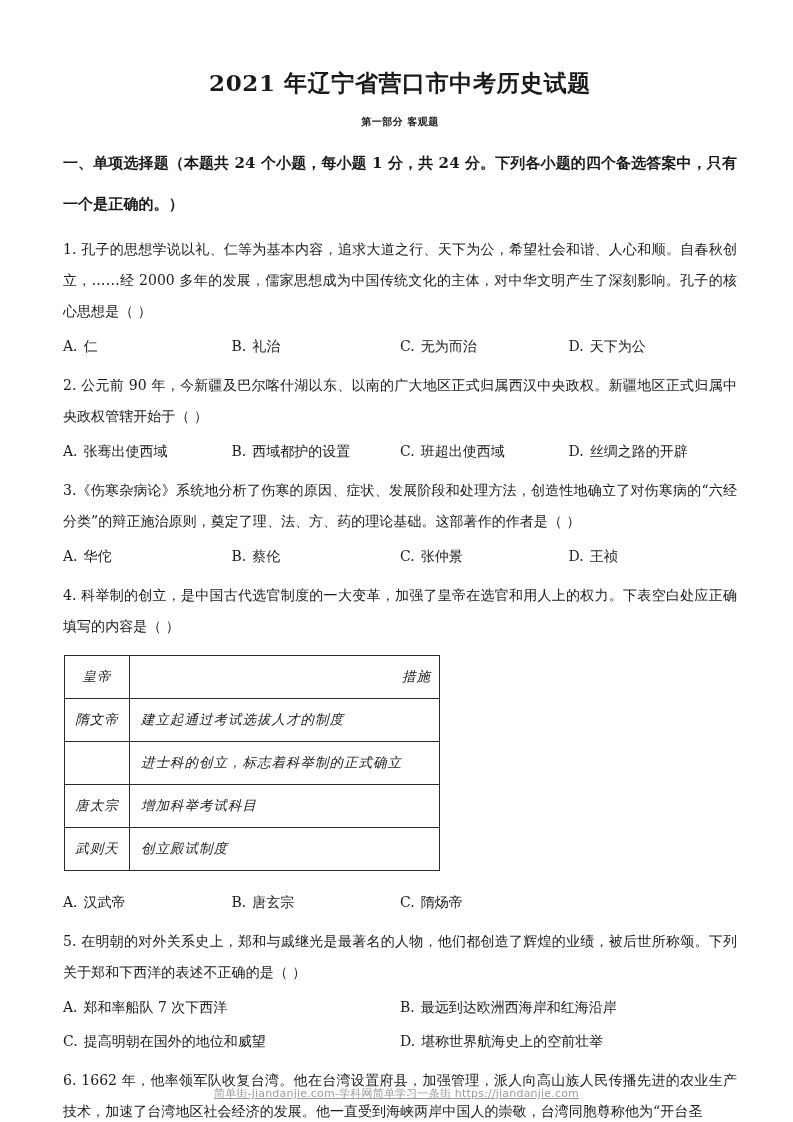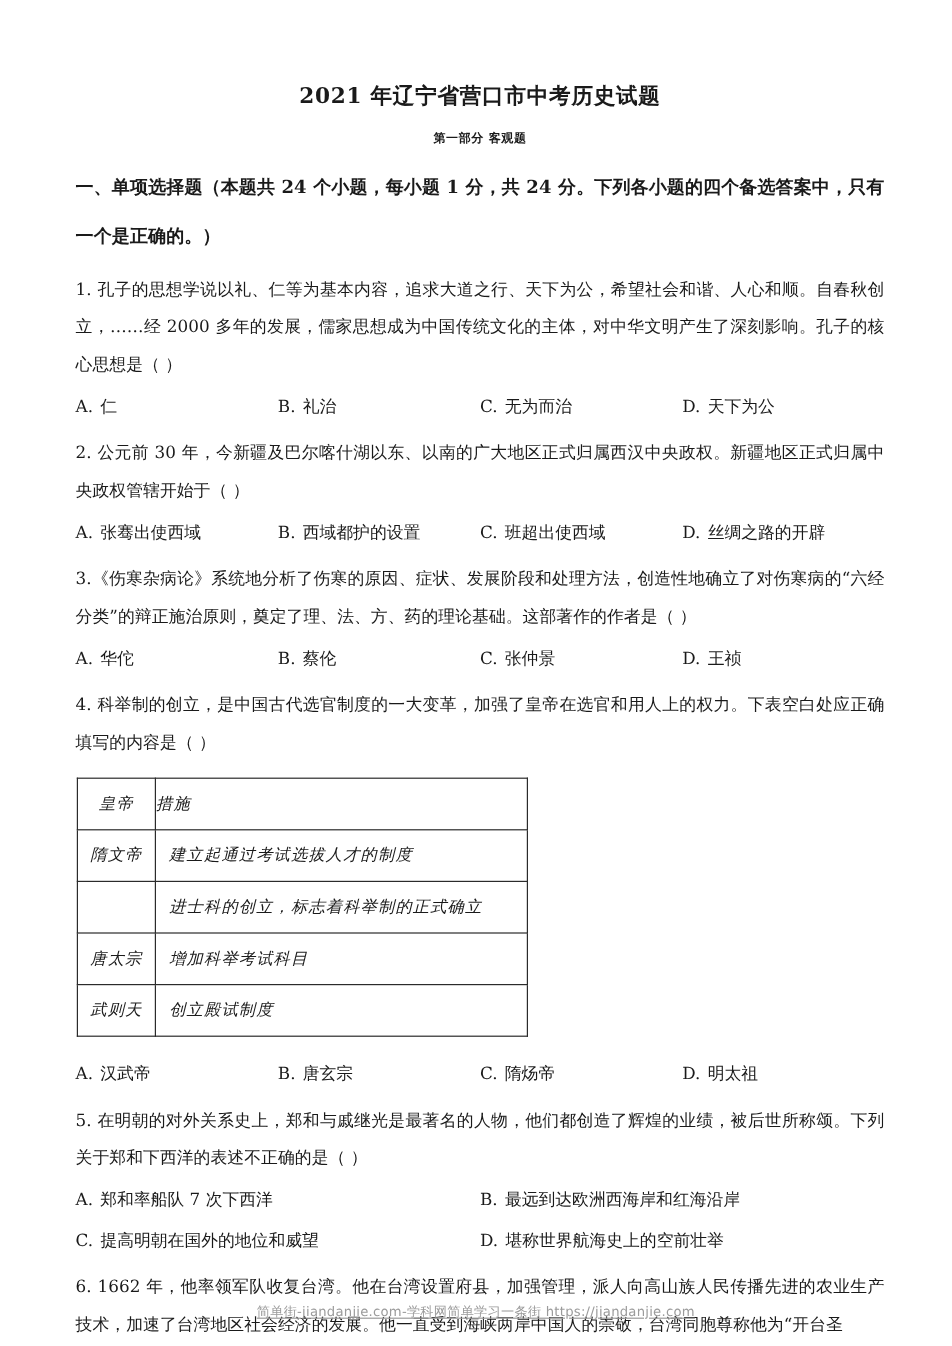--- a/index.html
+++ b/index.html
@@ -19,21 +19,21 @@
   .page {
     position: absolute;
     left: 0; top: 0;
     width: 793px;
     height: 1122px;
     box-sizing: border-box;
     padding: 58px 56px 0 63px;
   }
   .doc-title {
     text-align: center;
-    font-size: 18px;
+    font-size: 23px;
     font-weight: bold;
     letter-spacing: 0.6px;
     margin: 10px 0 0 0;
     font-family: "DejaVu Serif", "Liberation Serif", serif;
   }
   .section-title {
     text-align: center;
     font-size: 10px;
     font-weight: bold;
     margin: 16px 0 0 0;
@@ -90,21 +90,21 @@
   table.kejutable td.c1 {
     width: 60px;
     text-align: center;
     padding: 10px 2px;
   }
   table.kejutable td.c2 {
     text-align: left;
     padding-left: 11px;
   }
   table.kejutable td.c2.center {
-    text-align: left;
+    text-align: right;
     padding-left: 0;
   }
   table.kejutable td.empty { }
 
   .spacer-after-table { height: 12px; }
 
   .watermark {
     position: absolute;
     left: 0;
     right: 0;
@@ -132,21 +132,21 @@
     <p class="q-stem">1. 孔子的思想学说以礼、仁等为基本内容，追求大道之行、天下为公，希望社会和谐、人心和顺。自春秋创立，……经 2000 多年的发展，儒家思想成为中国传统文化的主体，对中华文明产生了深刻影响。孔子的核心思想是（    ）</p>
     <div class="opts cols4">
       <div class="opt"><span class="lab">A.</span><span>仁</span></div>
       <div class="opt"><span class="lab">B.</span><span>礼治</span></div>
       <div class="opt"><span class="lab">C.</span><span>无为而治</span></div>
       <div class="opt"><span class="lab">D.</span><span>天下为公</span></div>
     </div>
   </div>
 
   <div>
-    <p class="q-stem">2. 公元前 30 年，今新疆及巴尔喀什湖以东、以南的广大地区正式归属西汉中央政权。新疆地区正式归属中央政权管辖开始于（    ）</p>
+    <p class="q-stem">2. 公元前 90 年，今新疆及巴尔喀什湖以东、以南的广大地区正式归属西汉中央政权。新疆地区正式归属中央政权管辖开始于（    ）</p>
     <div class="opts cols4">
       <div class="opt"><span class="lab">A.</span><span>张骞出使西域</span></div>
       <div class="opt"><span class="lab">B.</span><span>西域都护的设置</span></div>
       <div class="opt"><span class="lab">C.</span><span>班超出使西域</span></div>
       <div class="opt"><span class="lab">D.</span><span>丝绸之路的开辟</span></div>
     </div>
   </div>
 
   <div>
     <p class="q-stem">3.《伤寒杂病论》系统地分析了伤寒的原因、症状、发展阶段和处理方法，创造性地确立了对伤寒病的“六经分类”的辩正施治原则，奠定了理、法、方、药的理论基础。这部著作的作者是（    ）</p>
@@ -185,21 +185,20 @@
         </tr>
       </tbody>
     </table>
 
     <div class="spacer-after-table"></div>
 
     <div class="opts cols4">
       <div class="opt"><span class="lab">A.</span><span>汉武帝</span></div>
       <div class="opt"><span class="lab">B.</span><span>唐玄宗</span></div>
       <div class="opt"><span class="lab">C.</span><span>隋炀帝</span></div>
-      <div class="opt"><span class="lab">D.</span><span>明太祖</span></div>
     </div>
   </div>
 
   <div>
     <p class="q-stem">5. 在明朝的对外关系史上，郑和与戚继光是最著名的人物，他们都创造了辉煌的业绩，被后世所称颂。下列关于郑和下西洋的表述不正确的是（    ）</p>
     <div class="opts cols2">
       <div class="opt"><span class="lab">A.</span><span>郑和率船队 7 次下西洋</span></div>
       <div class="opt"><span class="lab">B.</span><span>最远到达欧洲西海岸和红海沿岸</span></div>
     </div>
     <div class="opts cols2">

